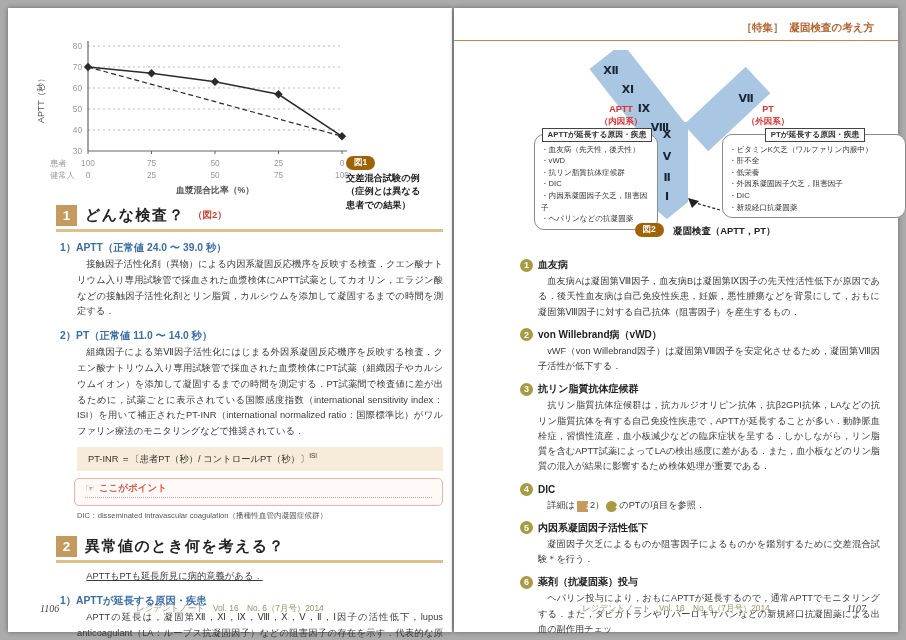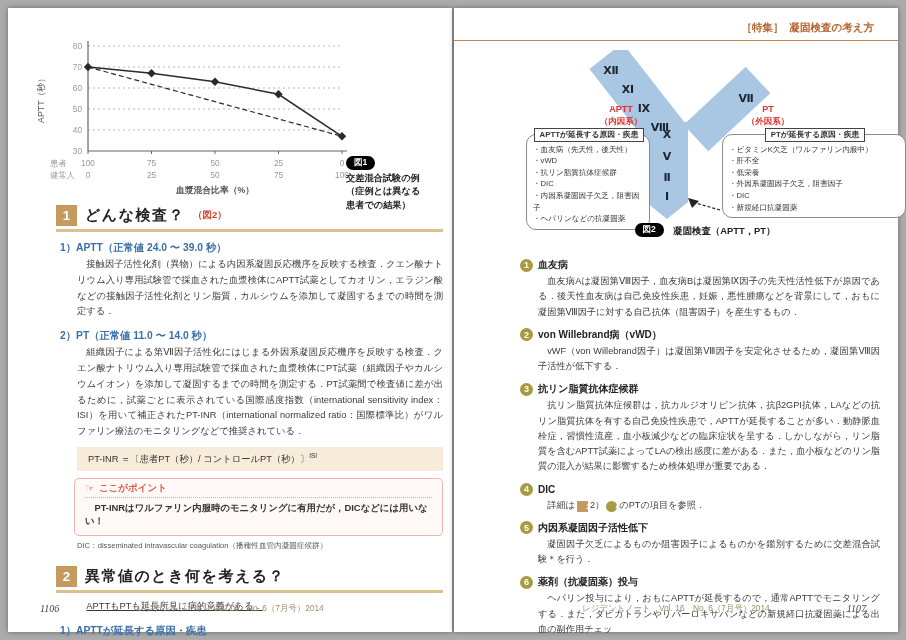--- a/index.html
+++ b/index.html
@@ -6,21 +6,21 @@
   body{background:#ababab;font-family:"Liberation Sans","DejaVu Sans",sans-serif;}
   .stage{position:relative;width:906px;height:640px;background:#ababab;overflow:hidden;}
   .page{position:absolute;top:8px;width:444px;height:624px;background:#fff;box-shadow:0 0 5px rgba(0,0,0,.4);}
   .page-left{left:8px;}
   .page-right{left:454px;}
 
   
   .chart-block{position:absolute;left:22px;top:28px;width:412px;height:178px;}
   .fig1-svg{position:absolute;left:0;top:0;width:322px;height:162px;}
   .fig1-caption{position:absolute;left:316px;top:120px;width:106px;}
-  .fig-badge{display:inline-block;background:#000000;color:#fff;border-radius:9px;
+  .fig-badge{display:inline-block;background:#a16207;color:#fff;border-radius:9px;
              font-size:8.5px;font-weight:bold;padding:1px 8px;vertical-align:2px;}
   .fig1-caption-text{font-size:9.2px;font-weight:bold;color:#222;line-height:1.45;margin-top:2px;}
   .fig1-row{display:flex;gap:5px;align-items:flex-start;}
 
   
   .left-content{position:absolute;left:48px;right:9px;top:197px;}
   .sec-head{display:flex;align-items:center;gap:8px;border-bottom:3px solid #dcc08e;padding-bottom:3px;}
   .sec-head.s2{margin-top:15px;}
   .sec-num{width:21px;height:21px;background:#c59a5f;color:#fff;font-weight:bold;font-size:13.5px;
            display:flex;align-items:center;justify-content:center;flex:0 0 21px;}
@@ -48,21 +48,21 @@
   
   .rp-header{position:absolute;top:13px;right:24px;font-size:10.5px;font-weight:bold;color:#b4632f;}
   .rp-header .tag{margin-right:6px;font-weight:bold;}
   .rp-rule{position:absolute;top:32px;left:0;right:0;border-bottom:1.5px solid #c9854e;}
 
   
   .fig2{position:absolute;left:64px;top:42px;width:374px;height:200px;}
   .fig2-svg{position:absolute;left:0;top:0;width:374px;height:190px;}
   .fig2-box{position:absolute;background:#fff;border:1.2px solid #8a8a8a;border-radius:10px;
             font-size:7.6px;color:#333;padding:2px 4px 4px 6px;line-height:1.52;}
-  .box-left{left:8px;top:84px;width:112px;}
+  .box-left{left:16px;top:84px;width:112px;}
   .box-right{left:204px;top:84px;width:172px;}
   .box-title{display:table;margin:-9px auto 2px;background:#fff;border:1px solid #444;
              padding:0 5px;font-weight:bold;font-size:7.8px;white-space:nowrap;}
   .fig2-box ul{margin:0;padding:0;list-style:none;}
   .fig2-box li::before{content:"・";}
   .fig2-caption{position:absolute;left:64px;top:212px;width:374px;text-align:center;}
   .fig2-caption .cap-text{font-size:9.4px;font-weight:bold;color:#222;margin-left:5px;}
 
   
   .right-content{position:absolute;left:66px;right:18px;top:250px;}
@@ -154,21 +154,20 @@
 
       <div class="formula-box">
         <span>PT-INR ＝〔患者PT（秒）/ コントロールPT（秒）〕</span><sup>ISI</sup>
       </div>
 
       <div class="point-box">
         <div class="point-title">
           <span class="hand-icon">☞</span>
           <span>ここがポイント</span>
         </div>
-        <div class="point-body">PT-INRはワルファリン内服時のモニタリングに有用だが，DICなどには用いない！</div>
       </div>
 
       <div class="footnote">DIC：disseminated intravascular coagulation（播種性血管内凝固症候群）</div>
 
       <div class="sec-head s2">
         <span class="sec-num">2</span>
         <span class="sec-title">異常値のとき何を考える？</span>
       </div>
       <p class="intro-p">APTTもPTも延長所見に病的意義がある．</p>
       <h4 class="subhead">1）APTTが延長する原因・疾患</h4>

